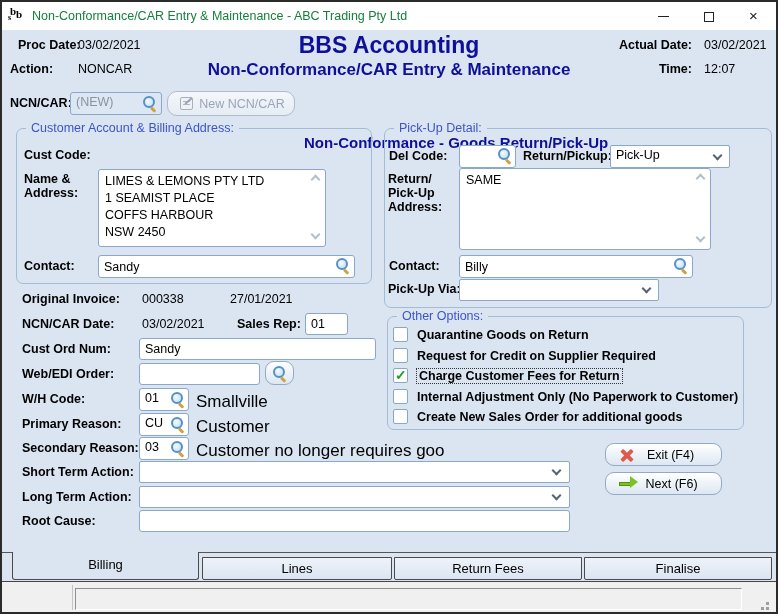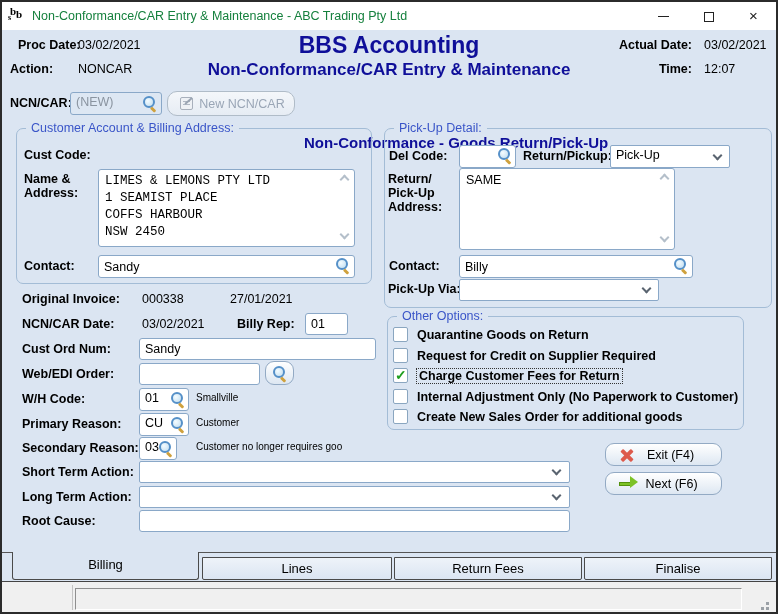--- a/index.html
+++ b/index.html
@@ -86,21 +86,21 @@
   .tab.active{left:10px;top:550px;width:187px;height:28px;line-height:26px;border-top:none;border-radius:0 0 3px 3px;z-index:3;}
   .tab.inactive{top:555px;height:23px;line-height:21px;border-radius:0 0 2px 2px;background:linear-gradient(#eef3f9,#dbe5f2);}
   
   .statusbar{position:absolute;left:0;top:579px;width:774px;height:31px;background:#f0f0f0;border-top:1px solid #444;}
   .status-div{position:absolute;left:70px;top:3px;width:1px;height:25px;background:#c4c4c4;}
   .status-panel{position:absolute;left:73px;top:6px;width:667px;height:22px;background:#f0f0f0;
       border:1px solid #8f8f8f;border-bottom-color:#fff;border-right-color:#fff;}
   .grip{position:absolute;right:7px;bottom:7px;width:3px;height:3px;background:#9aa0a6;
       box-shadow:-5px 5px #9aa0a6,0 5px #9aa0a6,-10px 10px #9aa0a6,-5px 10px #9aa0a6,0 10px #9aa0a6;}
   .mode-title{position:absolute;left:302px;top:92px;font-size:15px;font-weight:bold;color:var(--navy);white-space:nowrap;margin-top:40px;}
-  .desc{position:absolute;font-size:10px;white-space:nowrap;}
+  .desc{position:absolute;font-size:17px;white-space:nowrap;}
 </style>
 </head>
 <body>
 
 <div id="window">
 
   <div class="titlebar">
     <span class="app-icon">
       <span class="b1">b</span>
       <span class="s1">s</span>
@@ -136,21 +136,21 @@
   </div>
   <span class="mode-title">Non-Conformance - Goods Return/Pick-Up</span>
 
   <div class="grp" style="left:14px;top:126px;width:356px;height:156px;"></div>
   <span class="grp-legend" style="left:24px;top:119px;">Customer Account &amp; Billing Address:</span>
 
   <span class="lbl" style="left:22px;top:146px;">Cust Code:</span>
 
   <span class="lbl" style="left:22px;top:170px;white-space:pre-line;">Name &amp;
 Address:</span>
-  <div class="ta" style="left:96px;top:167px;width:257px;height:78px;font-family:Liberation Mono, monospace;">
+  <div class="ta" style="left:96px;top:167px;width:228px;height:78px;">
     <span class="ta-text">LIMES &amp; LEMONS PTY LTD
 1 SEAMIST PLACE
 COFFS HARBOUR
 NSW 2450</span>
     <span class="chev pale up" style="right:6px;top:6px;"></span>
     <span class="chev pale" style="right:6px;bottom:8px;"></span>
   </div>
 
   <span class="lbl" style="left:22px;top:257px;">Contact:</span>
   <div class="fieldwrap" style="left:96px;top:253px;width:257px;height:23px;">
@@ -168,21 +168,21 @@
   </div>
   <span class="lbl" style="left:521px;top:147px;">Return/Pickup:</span>
   <div class="sel" style="left:608px;top:143px;width:120px;height:23px;">
     <span class="stext">Pick-Up</span>
     <span class="chev" style="right:8px;top:6px;"></span>
   </div>
 
   <span class="lbl" style="left:386px;top:170px;white-space:pre-line;">Return/
 Pick-Up
 Address:</span>
-  <div class="ta" style="left:457px;top:166px;width:216px;height:82px;">
+  <div class="ta" style="left:457px;top:166px;width:252px;height:82px;">
     <span class="ta-text">SAME</span>
     <span class="chev pale up" style="right:6px;top:6px;"></span>
     <span class="chev pale" style="right:6px;bottom:8px;"></span>
   </div>
 
   <span class="lbl" style="left:387px;top:257px;">Contact:</span>
   <div class="fieldwrap" style="left:457px;top:253px;width:234px;height:23px;">
     <input value="Billy" style="">
     <span class="mag" style="right:4px;top:3px;"></span>
   </div>
@@ -192,21 +192,21 @@
     <span class="stext"></span>
     <span class="chev" style="right:8px;top:5px;"></span>
   </div>
 
   <span class="lbl" style="left:20px;top:290px;">Original Invoice:</span>
   <span class="val" style="left:140px;top:290px;">000338</span>
   <span class="val" style="left:228px;top:290px;">27/01/2021</span>
 
   <span class="lbl" style="left:20px;top:315px;">NCN/CAR Date:</span>
   <span class="val" style="left:140px;top:315px;">03/02/2021</span>
-  <span class="lbl" style="left:235px;top:315px;">Billy Rep:</span>
+  <span class="lbl" style="left:235px;top:315px;">Sales Rep:</span>
   <input class="ti" style="left: 303px; top: 311px; width: 43px; height: 22px;" value="01">
 
   <span class="lbl" style="left:20px;top:340px;">Cust Ord Num:</span>
   <input class="ti" style="left: 137px; top: 336px; width: 237px; height: 22px;" value="Sandy">
 
   <span class="lbl" style="left:20px;top:365px;">Web/EDI Order:</span>
   <input class="ti" style="left: 137px; top: 361px; width: 121px; height: 22px;" value="">
   <div class="btn" style="left:263px;top:359px;width:29px;height:24px;">
     <span class="mag" style="left:6px;top:4px;"></span>
   </div>
@@ -219,21 +219,21 @@
   <span class="desc" style="left:194px;top:390px;">Smallville</span>
 
   <span class="lbl" style="left:20px;top:415px;">Primary Reason:</span>
   <div class="combo" style="left:137px;top:411px;width:50px;height:23px;">
     <span class="ctext">CU</span>
     <span class="mag" style="right:2px;top:3px;"></span>
   </div>
   <span class="desc" style="left:194px;top:415px;">Customer</span>
 
   <span class="lbl" style="left:20px;top:439px;">Secondary Reason:</span>
-  <div class="combo" style="left:137px;top:435px;width:38px;height:23px;">
+  <div class="combo" style="left:137px;top:435px;width:50px;height:23px;">
     <span class="ctext">03</span>
     <span class="mag" style="right:2px;top:3px;"></span>
   </div>
   <span class="desc" style="left:194px;top:439px;">Customer no longer requires goo</span>
 
   <span class="lbl" style="left:20px;top:463px;">Short Term Action:</span>
   <div class="sel" style="left:137px;top:459px;width:431px;height:22px;">
     <span class="stext"></span>
     <span class="chev" style="right:9px;top:5px;"></span>
   </div>

